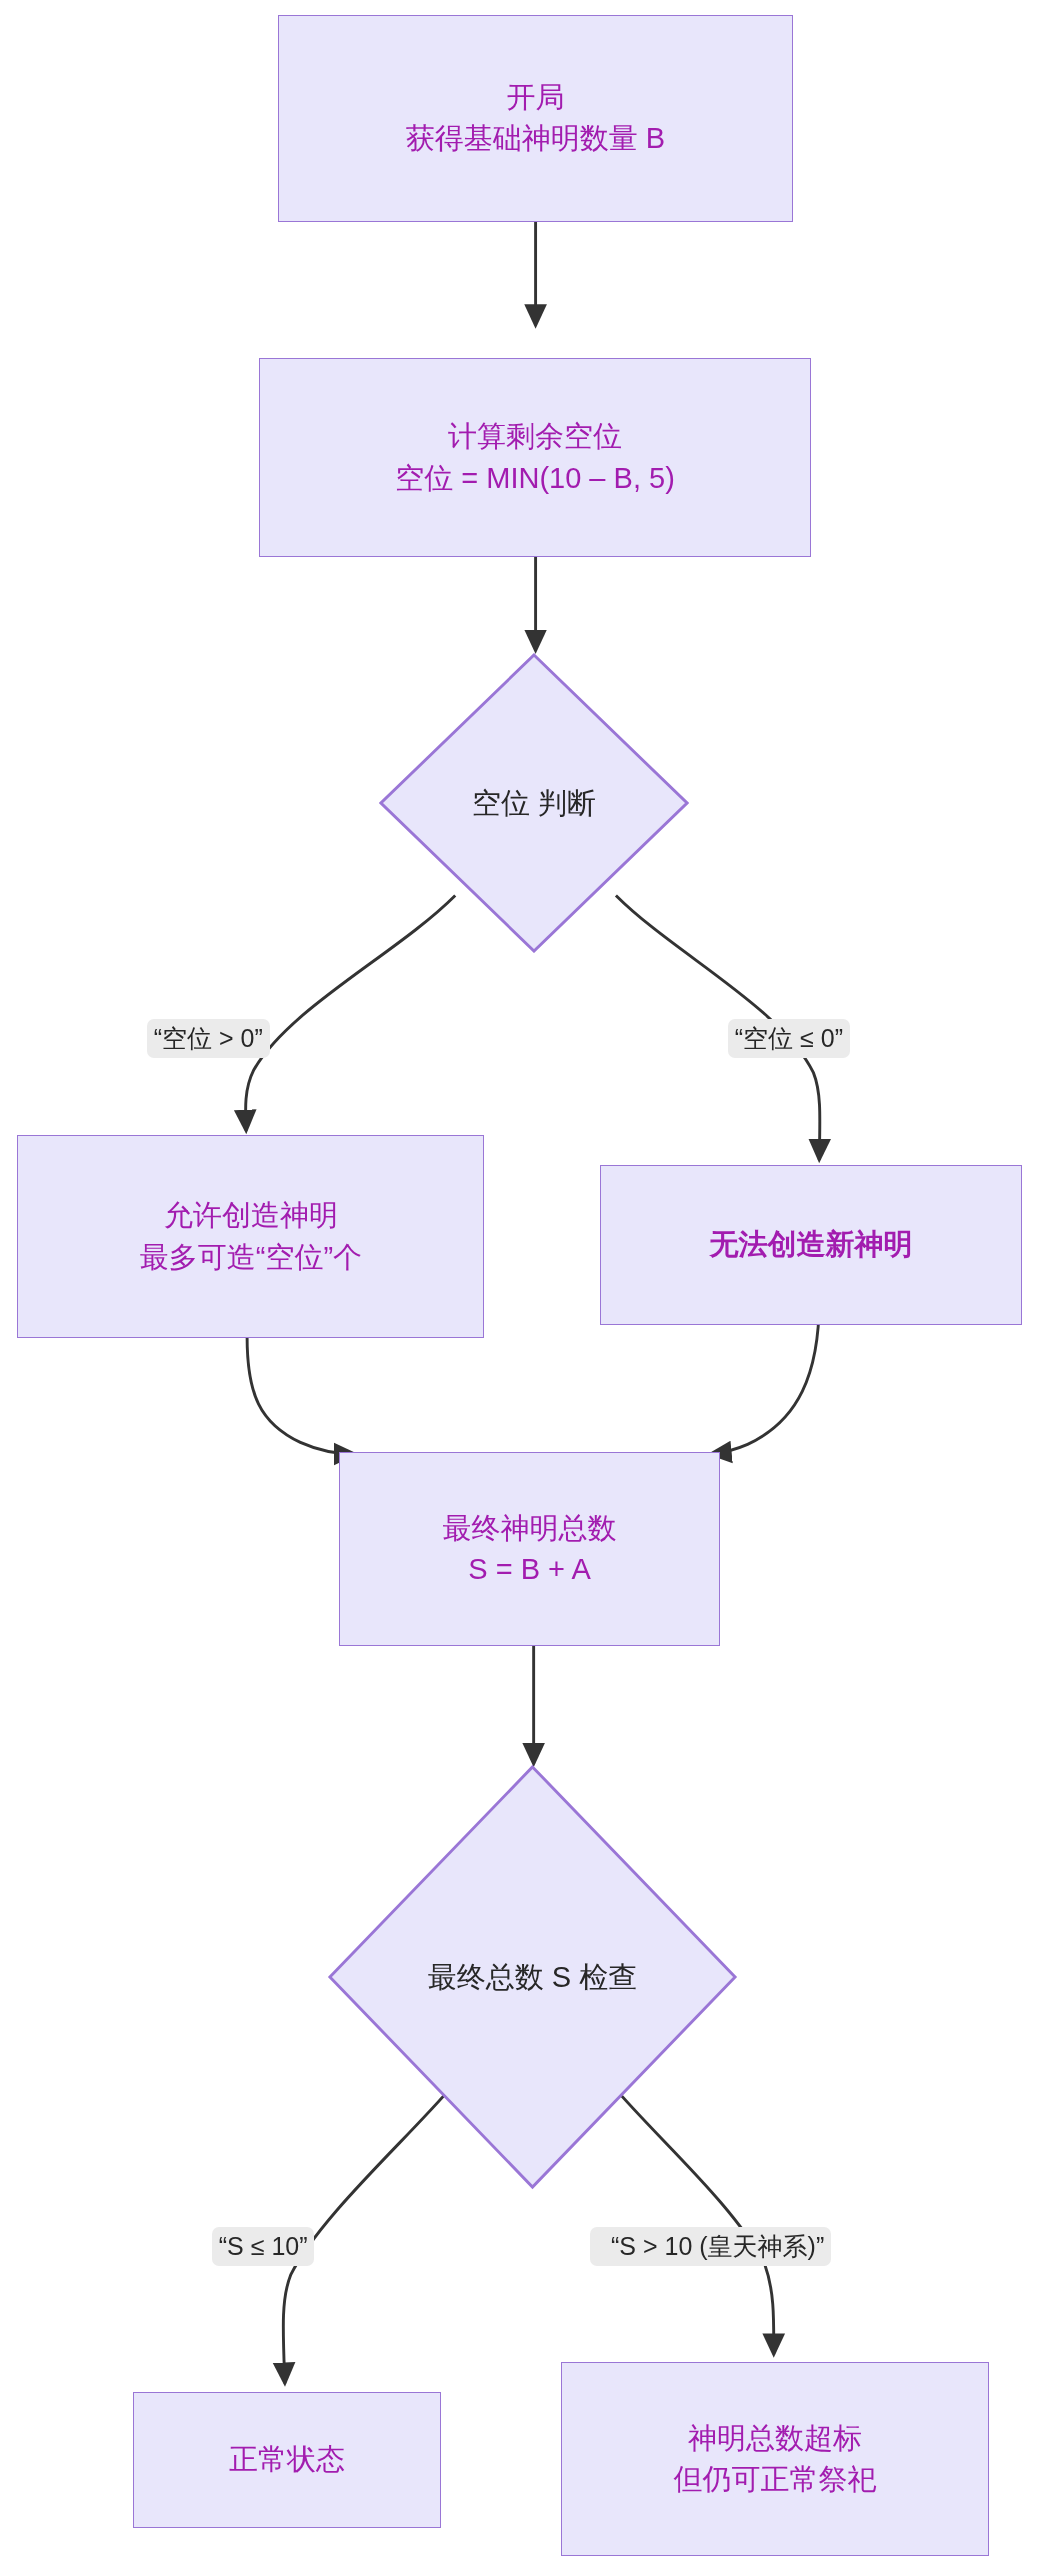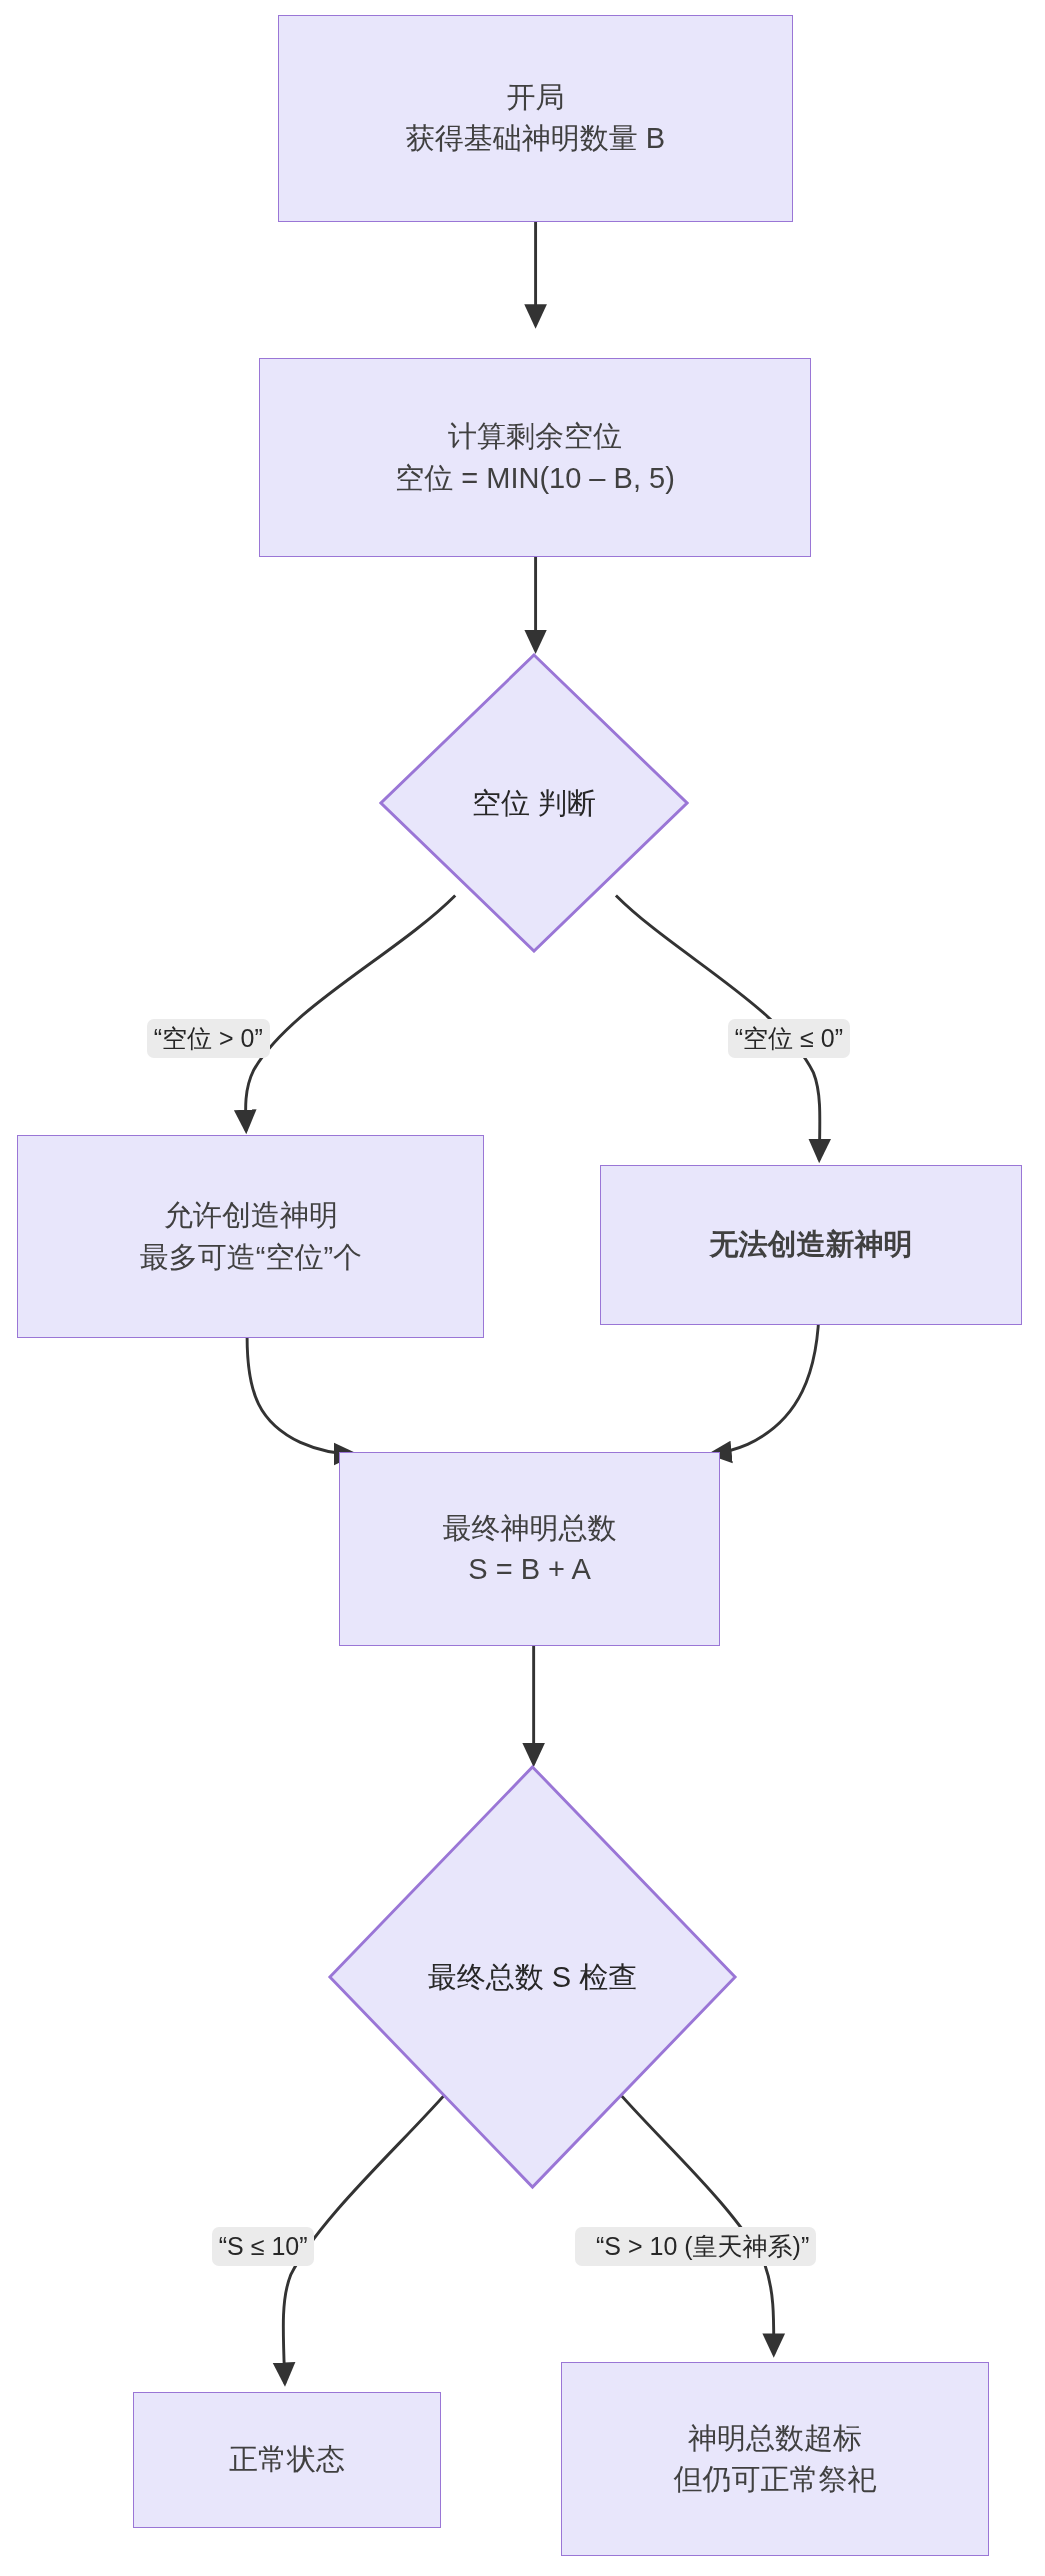--- a/index.html
+++ b/index.html
@@ -29,21 +29,21 @@
   }
   .node {
     position: absolute;
     box-sizing: border-box;
     background: #E8E6FB;
     border: 1.9px solid #9A76D6;
     display: flex;
     flex-direction: column;
     align-items: center;
     justify-content: center;
-    color: #404040;
+    color: #a21caf;
     font-size: 29px;
     line-height: 1.42;
     text-align: center;
     white-space: nowrap;
   }
   .node .ln {
     display: block;
   }
   .diamond-wrap {
     position: absolute;
@@ -171,21 +171,21 @@
     <svg class="diamond-shape" viewBox="0 0 425 440" preserveAspectRatio="none">
       <polygon points="212.5,3 422,220 212.5,437 3,220" fill="#E8E6FB" stroke="#9A76D6" stroke-width="3"></polygon>
     </svg>
     <span class="diamond-label">最终总数 S 检查</span>
   </div>
 
   <div class="edge-label" style="left:212px; top:2227px;">
     <span>“S ≤ 10”</span>
   </div>
 
-  <div class="edge-label" style="left:575px; top:2227px;padding-left:21px;">
+  <div class="edge-label" style="left:590px; top:2227px;padding-left:21px;">
     <span>“S &gt; 10 (皇天神系)”</span>
   </div>
 
   <div class="node" style="left:133px; top:2392px; width:308px; height:136px;">
     <span class="ln">正常状态</span>
   </div>
 
   <div class="node" style="left:561px; top:2362px; width:428px; height:194px;">
     <span class="ln">神明总数超标</span>
     <span class="ln">但仍可正常祭祀</span>

